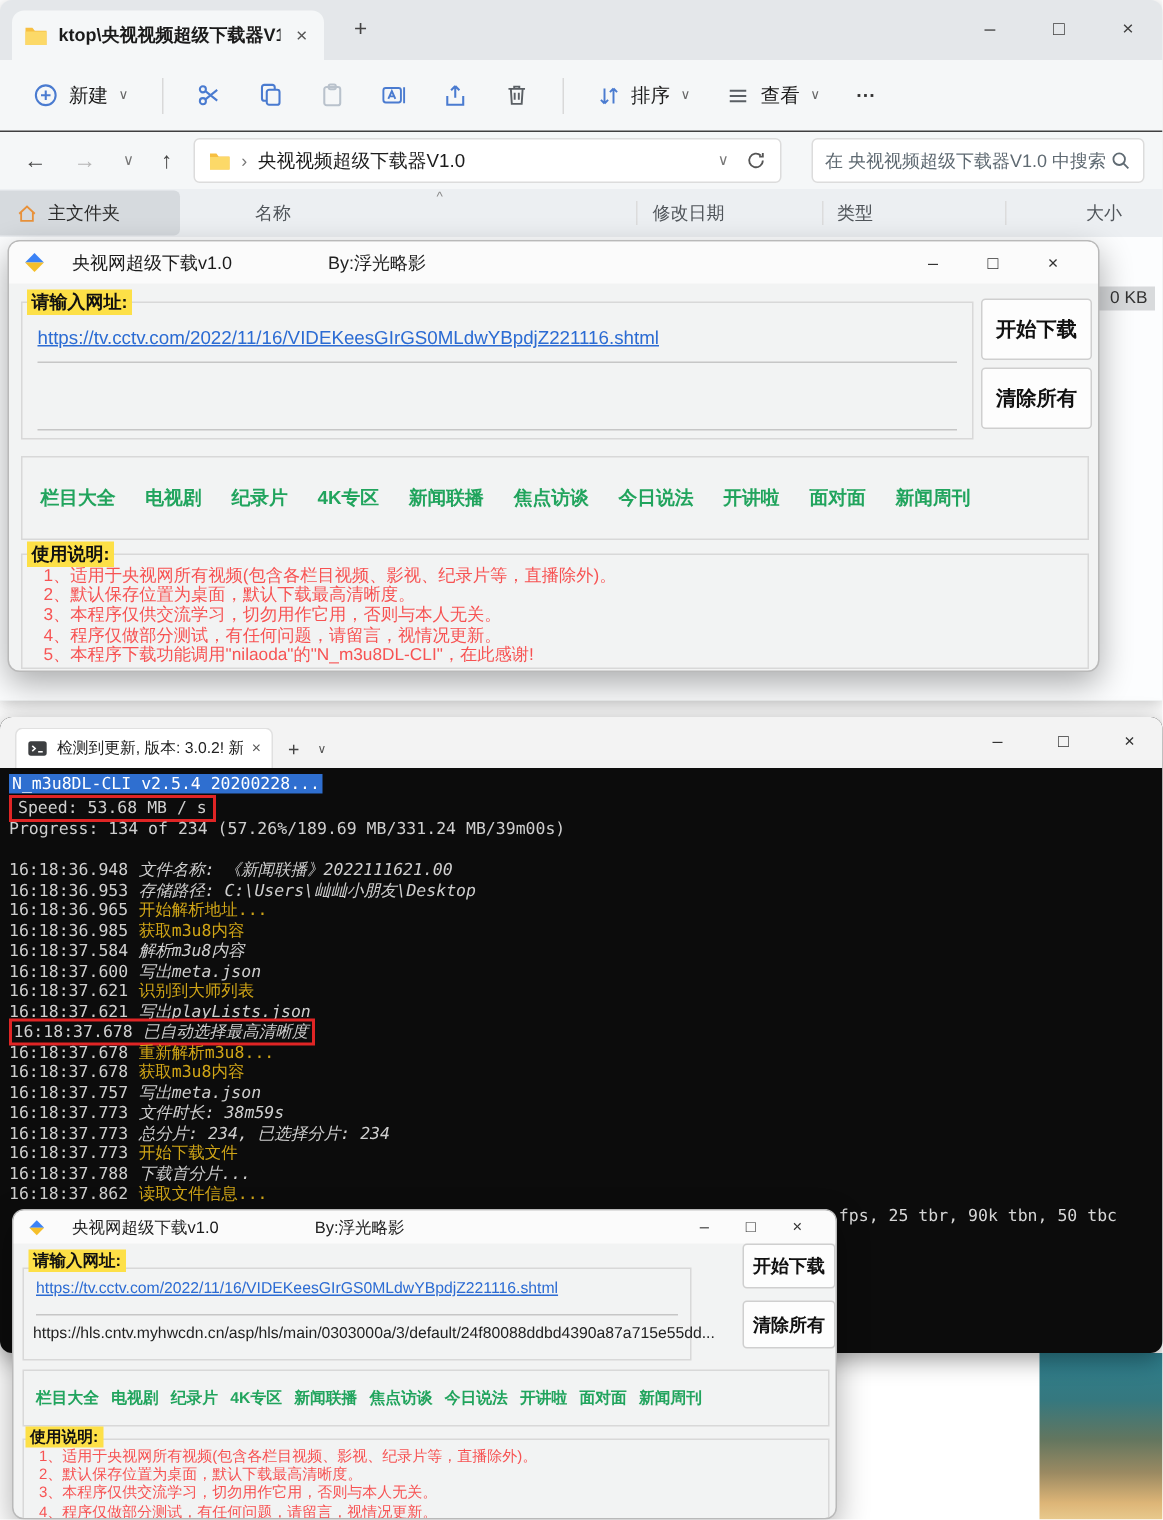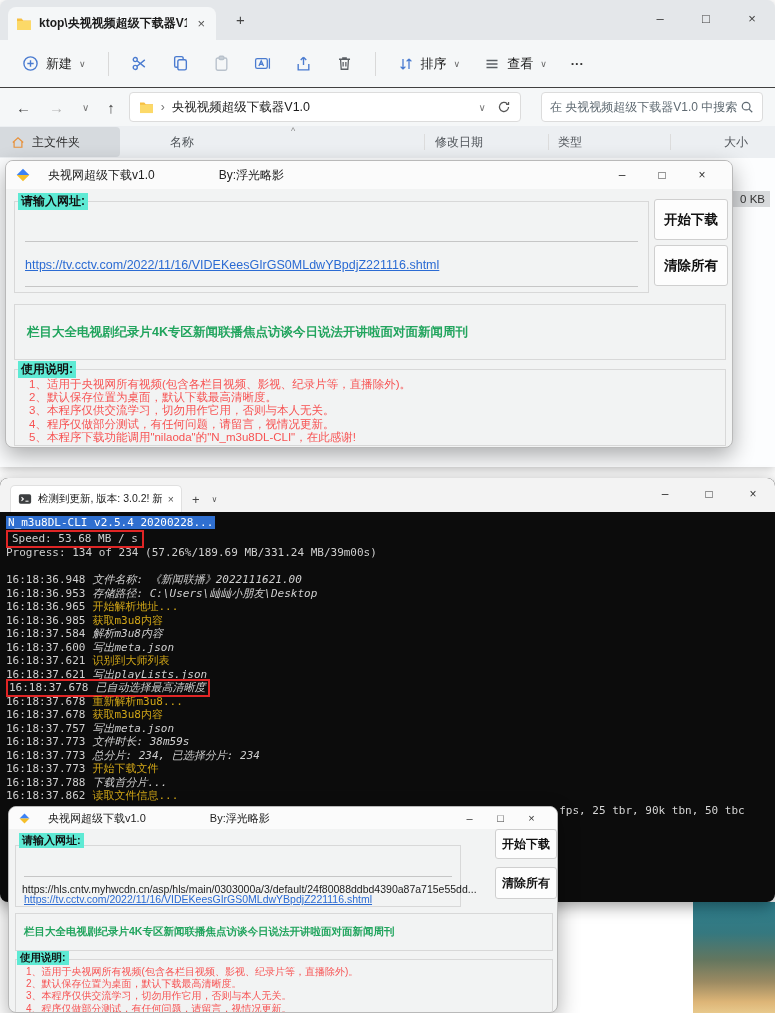--- a/index.html
+++ b/index.html
@@ -60,31 +60,31 @@
          box-shadow:0 8px 22px rgba(0,0,0,.32); overflow:hidden; }
   #dlg1 { left:5px; top:160px; width:728px; height:288px; z-index:3; }
   #dlg2 { left:8px; top:806px; width:550px; height:207px; z-index:6; }
   .dlg-title { display:flex; align-items:center; gap:18px; background:#fbfbfb; padding:0 10px; }
   #dlg1 .dlg-title { height:28px; font-size:12px; }
   #dlg2 .dlg-title { height:22px; font-size:11px; }
   .dlg-byline { margin-left:46px; color:#222; }
   .dlg-ctl { margin-left:auto; display:flex; }
   #dlg1 .dlg-ctl span { width:40px; text-align:center; font-size:12px; color:#333; }
   #dlg2 .dlg-ctl span { width:31px; text-align:center; font-size:11px; color:#333; }
-  .lbl { position:absolute; font-weight:bold; color:#111; background:#5eead4; z-index:2; padding:0 3px; }
+  .lbl { position:absolute; font-weight:bold; color:#111; background:#fde047; z-index:2; padding:0 3px; }
   .gbox { position:absolute; border:1px solid #d8d8d8; }
   .field-line { position:absolute; left:10px; right:10px; border-bottom:1px solid #c6c6c6; }
-  .url-link { position:absolute; color:#2b6bd3; text-decoration:underline; white-space:nowrap;margin-top:40px; }
+  .url-link { position:absolute; color:#2b6bd3; text-decoration:underline; white-space:nowrap; }
   .url-plain { position:absolute; color:#222; white-space:nowrap; }
   .dlg-btn { position:absolute; background:#fdfdfd; border:1px solid #cfcfcf; border-radius:3px;
              font-weight:bold; color:#111; display:flex; align-items:center; justify-content:center;
              font-family:inherit; }
   #dlg1 .dlg-btn { left:648px; width:74px; height:41px; font-size:13.5px; }
   #dlg2 .dlg-btn { left:486px; width:62px; font-size:12px; }
-  .chan-row { display:flex; align-items:center; height:100%; }
+  .chan-row { display:flex; align-items:center; justify-content:space-between; height:100%; }
   .chan-link { color:#21a45d; font-weight:bold; text-decoration:none; white-space:nowrap; }
   #dlg1 .chan-link { font-size:12.5px; }
   #dlg2 .chan-link { font-size:10.5px; }
   .usage-list { color:#f75353; }
   #dlg1 .usage-list { padding:8px 14px; font-size:11.5px; line-height:13.2px; }
   #dlg2 .usage-list { padding:6px 10px; font-size:10px; line-height:12.2px; }
 
   
   #terminal { left:0; top:478px; width:775px; height:424px; background:#0c0c0c; border-radius:8px;
               box-shadow:0 4px 16px rgba(0,0,0,.4); z-index:4; }

